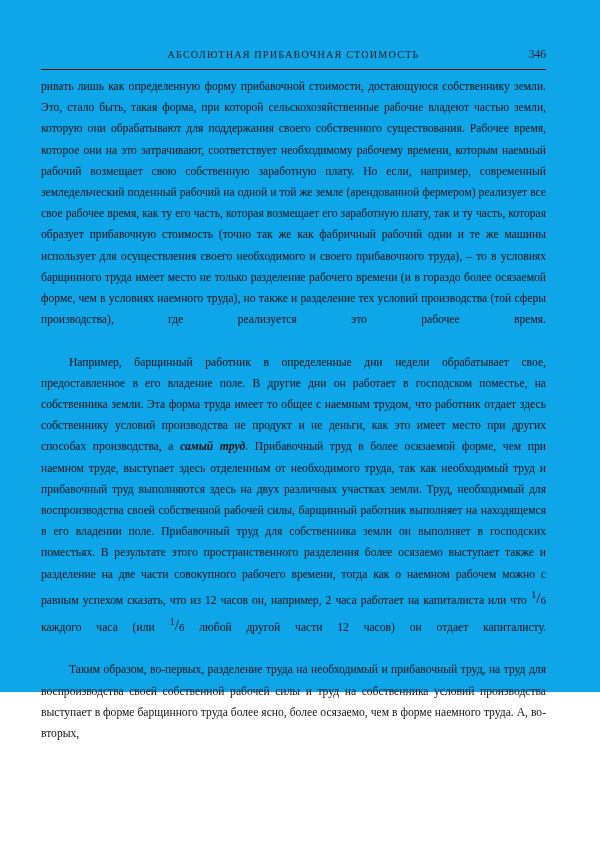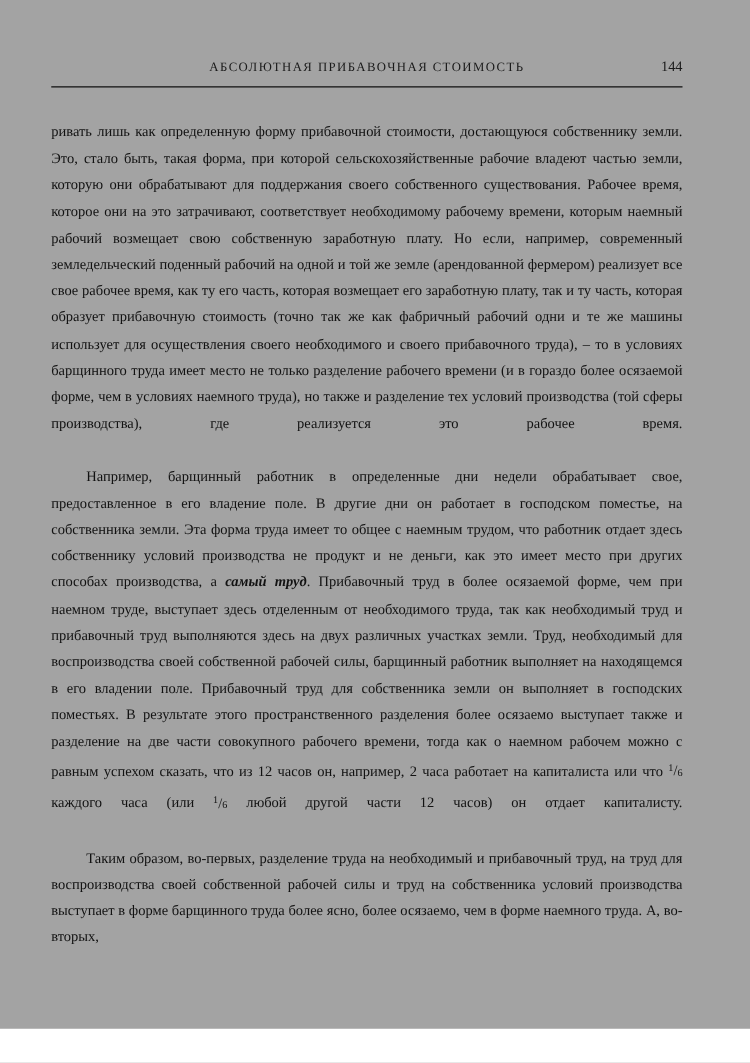--- a/index.html
+++ b/index.html
@@ -10,22 +10,22 @@
   body {
     width: 600px;
     height: 850px;
     font-family: "Liberation Serif", "DejaVu Serif", serif;
     color: #111111;
     overflow: hidden;
   }
   .page {
     position: relative;
     width: 600px;
-    height: 823px;
-    background: #a3a3a3;
+    height: 692px;
+    background: #0ea5e9;
     box-sizing: border-box;
   }
   .page-inner {
     position: absolute;
     left: 41px;
     top: 46px;
     width: 505px;
   }
   
   .running-head {
@@ -51,21 +51,21 @@
     color: #1a1a1a;
   }
   .head-rule {
     height: 0;
     border-top: 1.4px solid #111111;
     margin-top: 1px;
     width: 505px;
   }
   
   .body-text {
-    margin-top: 25px;
+    margin-top: 6px;
   }
   p.para {
     margin: 0;
     text-align: justify;
     text-justify: inter-word;
     font-size: 11.6px;
     line-height: 21.2px;
     color: #121212;
     hyphens: none;
   }
@@ -81,21 +81,21 @@
   }
   
   p.para::after {
     content: "";
     display: inline-block;
     width: 100%;
   }
   
   .frac {
     white-space: nowrap;
-    font-size: 12px;
+    font-size: 16px;
   }
   .frac .num {
     font-size: 0.68em;
     vertical-align: 0.42em;
     letter-spacing: 0;
   }
   .frac .sl {
     font-size: 0.95em;
   }
   .frac .den {
@@ -105,21 +105,21 @@
   }
 </style>
 </head>
 <body>
 
 <div class="page">
   <div class="page-inner">
 
     <div class="running-head">
       <div class="head-title">АБСОЛЮТНАЯ ПРИБАВОЧНАЯ СТОИМОСТЬ</div>
-      <div class="head-folio">144</div>
+      <div class="head-folio">346</div>
     </div>
     <div class="head-rule"></div>
 
     <div class="body-text">
 
       <p class="para cont">ривать лишь как определенную форму прибавочной стоимости, достающуюся собственнику земли. Это, стало быть, такая форма, при которой сельскохозяйственные рабочие владеют частью земли, которую они обрабатывают для поддержания своего собственного существования. Рабочее время, которое они на это затрачивают, соответствует необходимому рабочему времени, которым наемный рабочий возмещает свою собственную заработную плату. Но если, например, современный земледельческий поденный рабочий на одной и той же земле (арендованной фермером) реализует все свое рабочее время, как ту его часть, которая возмещает его заработную плату, так и ту часть, которая образует прибавочную стоимость (точно так же как фабричный рабочий одни и те же машины использует для осуществления своего необходимого и своего прибавочного труда), – то в условиях барщинного труда имеет место не только разделение рабочего времени (и в гораздо более осязаемой форме, чем в условиях наемного труда), но также и разделение тех условий производства (той сферы производства), где реализуется это рабочее время.</p>
 
       <p class="para indent"><span>Например, барщинный работник в определенные дни недели обрабатывает свое, предоставленное в его владение поле. В другие дни он работает в господском поместье, на собственника земли. Эта форма труда имеет то общее с наемным трудом, что работник отдает здесь собственнику условий производства не продукт и не деньги, как это имеет место при других способах производства, а </span><span class="ital">самый труд</span><span>. Прибавочный труд в более осязаемой форме, чем при наемном труде, выступает здесь отделенным от необходимого труда, так как необходимый труд и прибавочный труд выполняются здесь на двух различных участках земли. Труд, необходимый для воспроизводства своей собственной рабочей силы, барщинный работник выполняет на находящемся в его владении поле. Прибавочный труд для собственника земли он выполняет в господских поместьях. В результате этого пространственного разделения более осязаемо выступает также и разделение на две части совокупного рабочего времени, тогда как о наемном рабочем можно с равным успехом сказать, что из 12 часов он, например, 2 часа работает на капиталиста или что </span><span class="frac"><span class="num">1</span><span class="sl">/</span><span class="den">6</span></span><span> каждого часа (или </span><span class="frac"><span class="num">1</span><span class="sl">/</span><span class="den">6</span></span><span> любой другой части 12 часов) он отдает капиталисту.</span></p>
 
       <p class="para indent">Таким образом, во-первых, разделение труда на необходимый и прибавочный труд, на труд для воспроизводства своей собственной рабочей силы и труд на собственника условий производства выступает в форме барщинного труда более ясно, более осязаемо, чем в форме наемного труда. А, во-вторых,</p>

